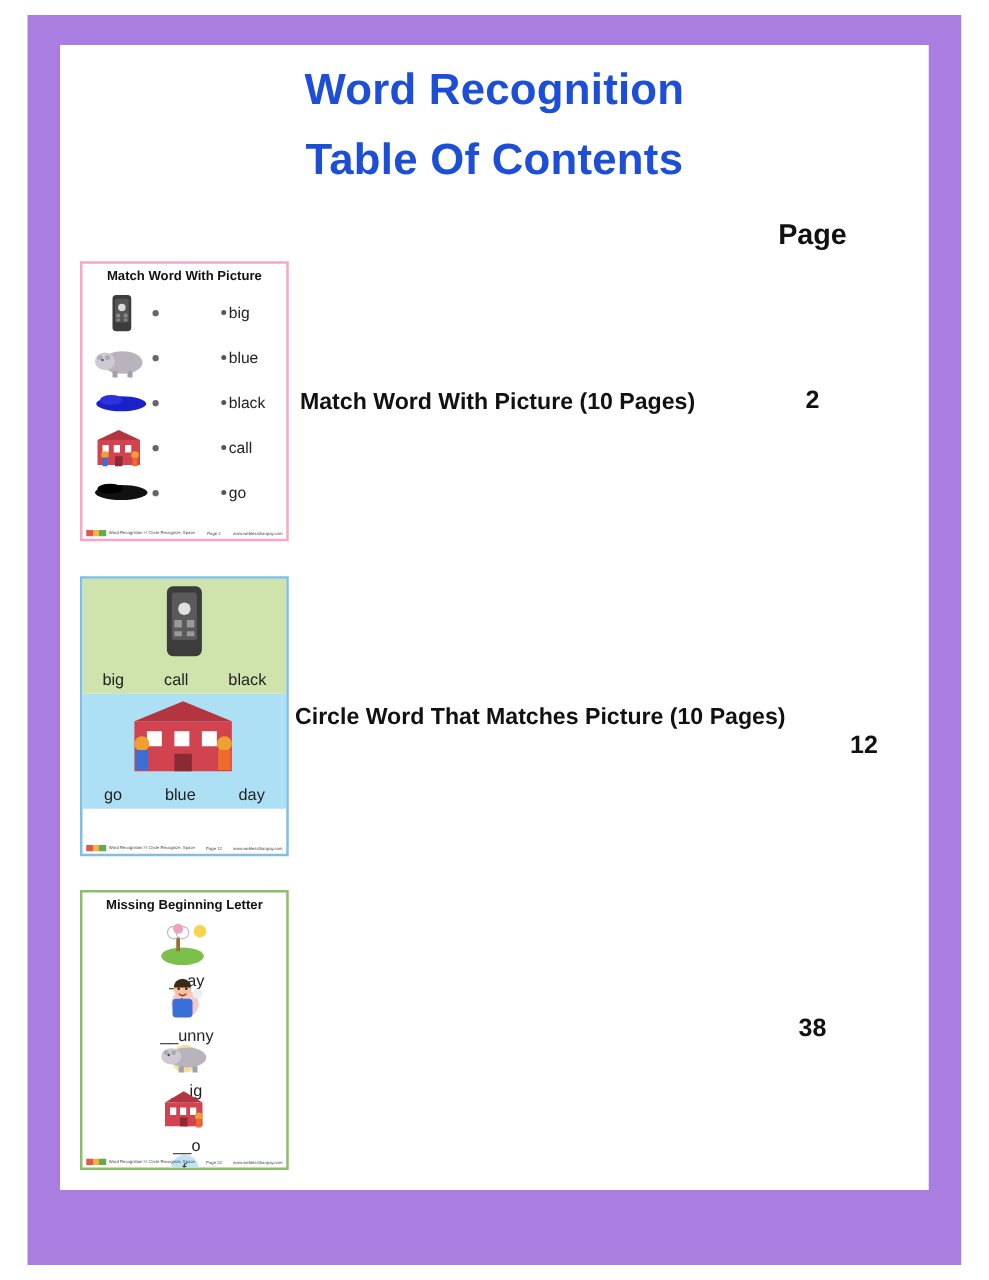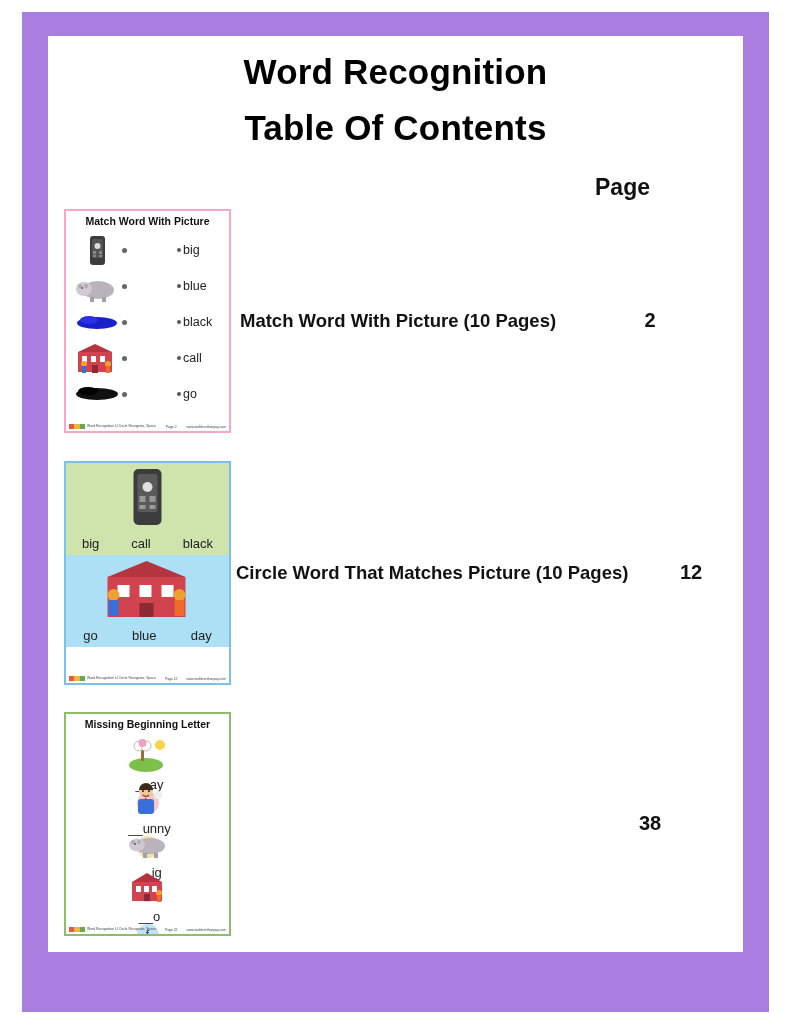--- a/index.html
+++ b/index.html
@@ -40,30 +40,30 @@
   .title-block {
     position: absolute;
     left: 48px;
     top: 44px;
     width: 695px;
     text-align: center;
   }
   .title-line {
     font-size: 35px;
     font-weight: bold;
-    color: #000000;
+    color: #1d4ed8;
     letter-spacing: 0.2px;
     line-height: 1.6;
   }
   .page-col-header {
     position: absolute;
     left: 595px;
     top: 174px;
     width: 110px;
-    text-align: left;
+    text-align: center;
     font-size: 23px;
     font-weight: bold;
     color: #111111;
   }
 
   
   .row {
     position: absolute;
     left: 0;
     width: 791px;
@@ -138,21 +138,21 @@
     position: absolute;
     top: 104px;
     left: 595px;
     width: 110px;
     text-align: center;
     font-size: 20px;
     font-weight: bold;
     color: #111111;
   }
   .row-2 .entry-label { left: 236px; width: 462px; font-size: 18.5px; }
-  .row-2 .entry-page { left: 680px; width: 40px; text-align: left; }
+  .row-2 .entry-page { left: 680px; width: 40px; text-align: left; margin-top: 24px; }
 
   
   .t1 .thumb-inner { border-color: #f6a7c8; }
   .t1 .thumb-title { color: #111; }
   .match-rows { padding: 2px 6px 0 6px; }
   .match-row {
     display: flex;
     align-items: center;
     height: 36px;
   }

